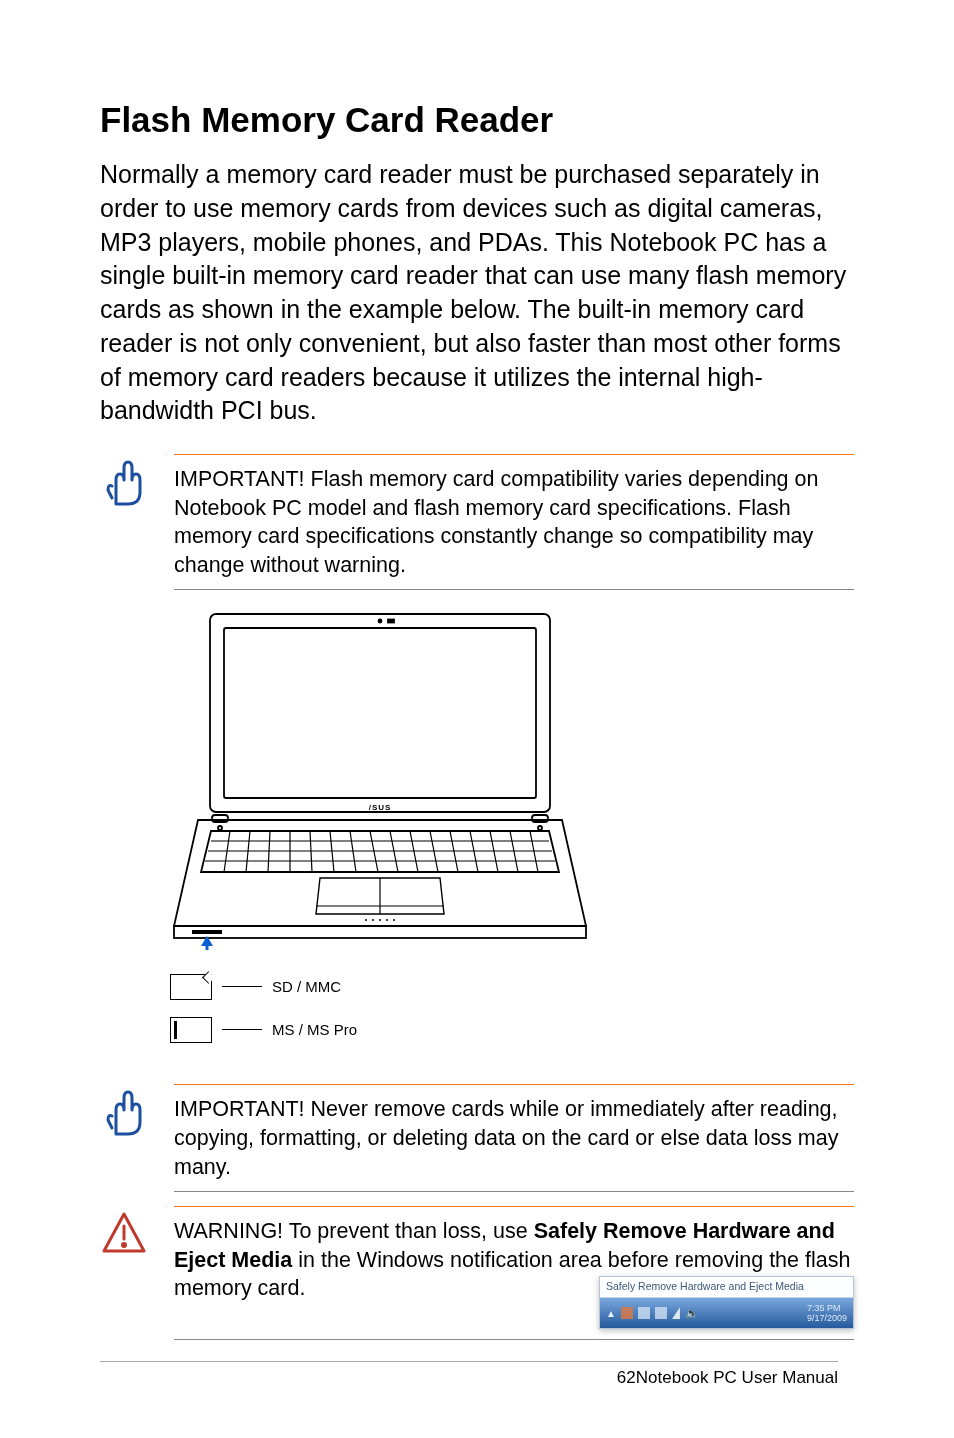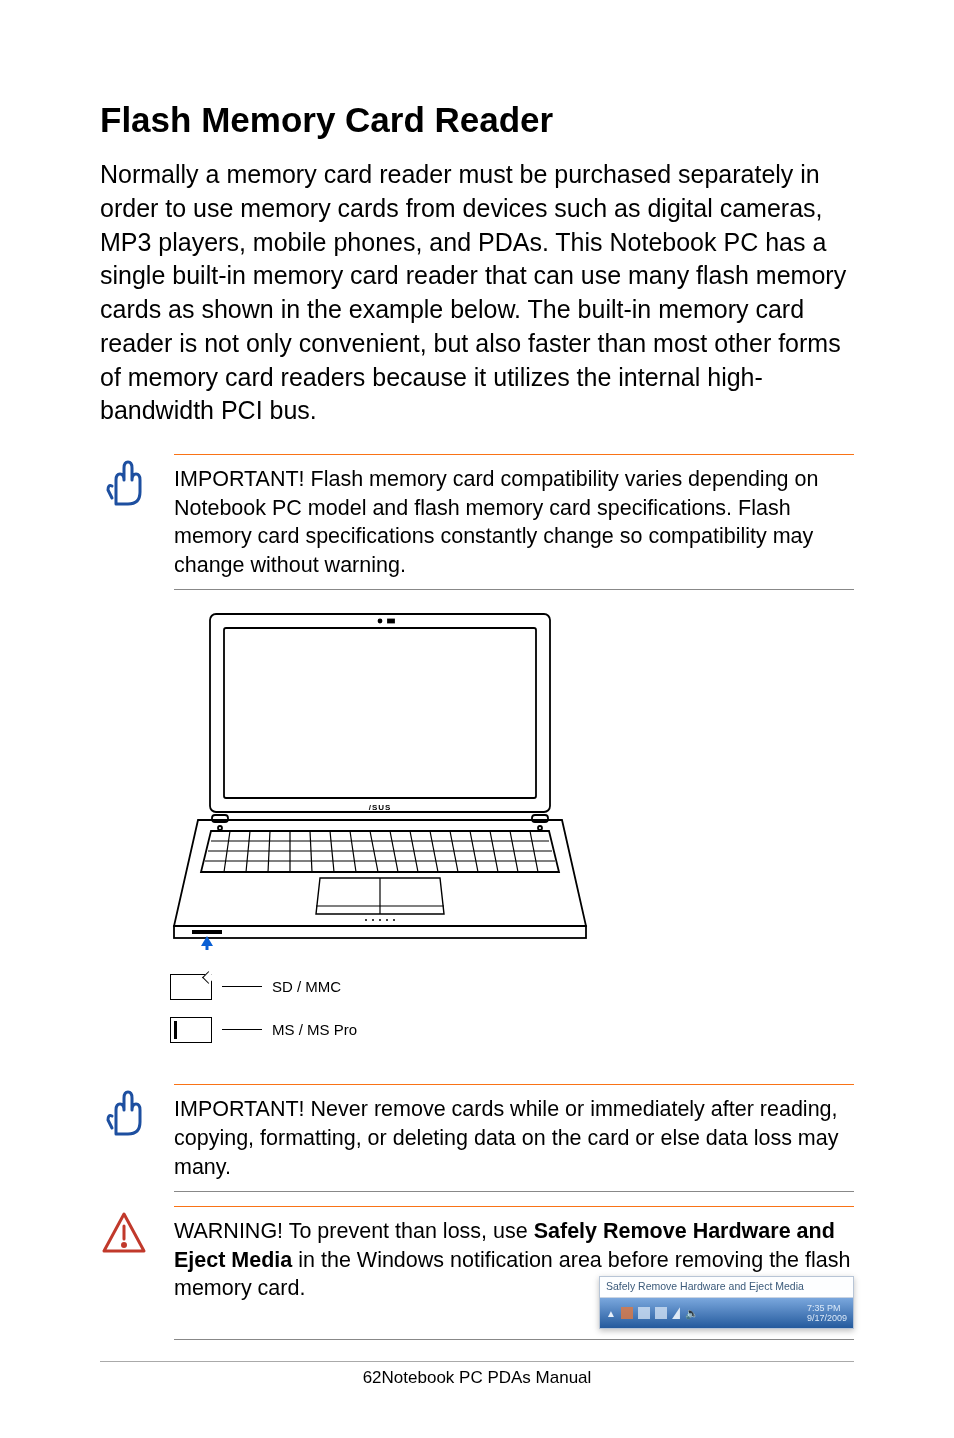--- a/index.html
+++ b/index.html
@@ -114,23 +114,23 @@
     color: #fff;
   }
   .tray-icons { display: flex; gap: 5px; align-items: center; filter: blur(0.5px); }
   .tray-timecol { text-align: left; font-size: 9px; line-height: 1.2; color: #dbe9f8; }
   .tray-sq { width: 12px; height: 12px; background: #cfe0f3; opacity: 0.8; }
   .tray-tri { width: 8px; height: 12px; background: #dfe9f5; clip-path: polygon(0 100%, 100% 100%, 100% 0); }
   .footer {
     position: absolute;
     bottom: 50px;
     left: 100px;
-    right: 100px;
-    display: flex;
-    justify-content: center;
+    right: 116px;
+    display: flex;
+    justify-content: flex-end;
     font-size: 17px;
     border-top: 1px solid #aaa;
     padding-top: 6px;
   }
   .last-callout .callout-body {
     display: block;
   }
   .float-right {
     float: right;
     margin-left: 10px;
@@ -289,14 +289,14 @@
             <div>9/17/2009</div>
           </div>
         </div>
       </div>
     </div>
   </div>
 </div>
 
 <div class="footer">
   <span>62</span>
-  <span>Notebook PC PDAs Manual</span>
+  <span>Notebook PC User Manual</span>
 </div>
 
 </body></html>

